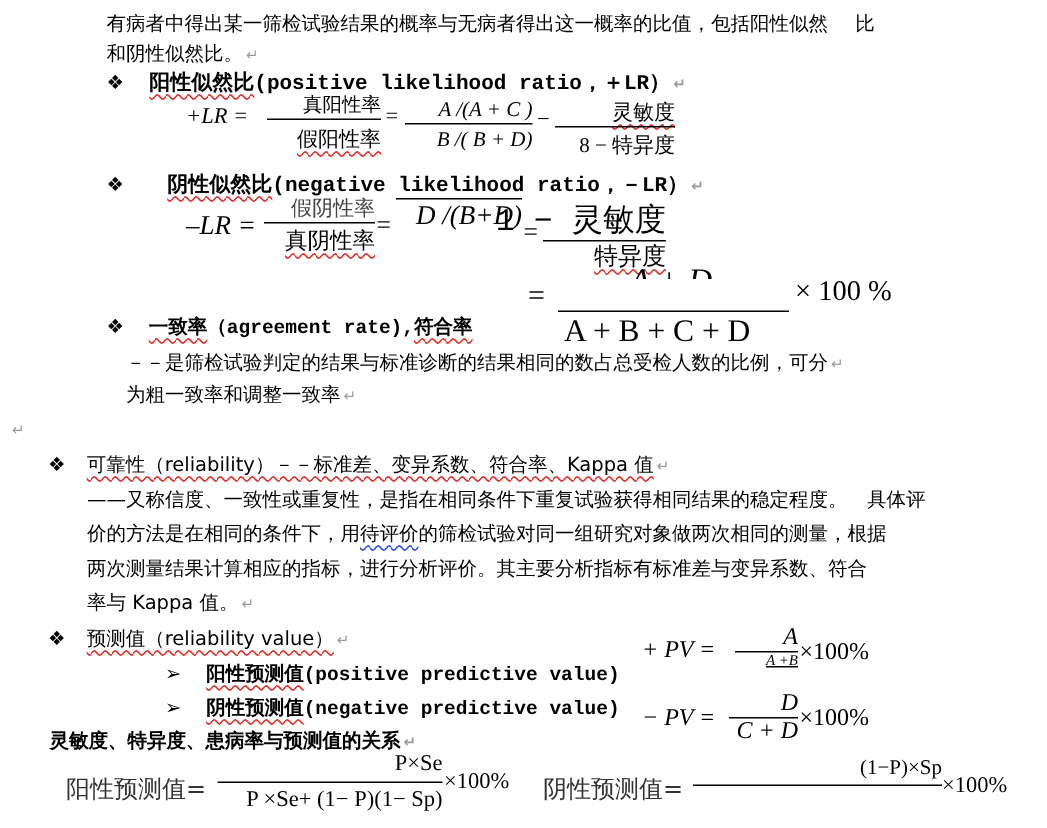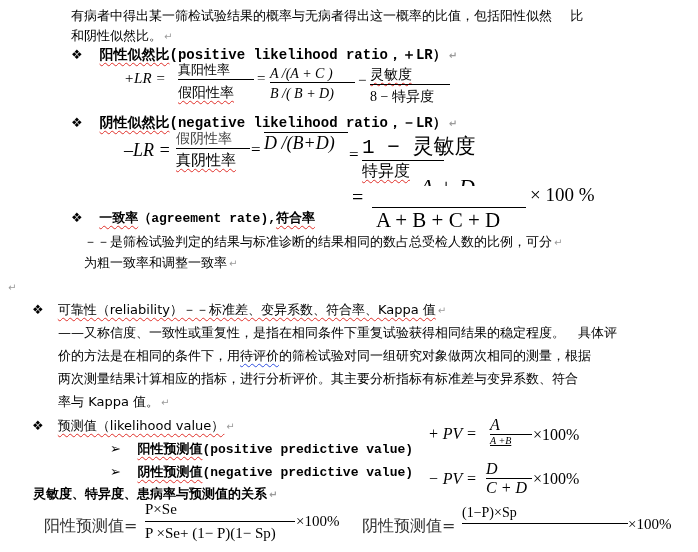--- a/index.html
+++ b/index.html
@@ -8,21 +8,21 @@
   .t13 { font-size:13px; }
   .t14 { font-size:14px; }
   .b { font-weight:bold; }
   .serif { font-family:"Liberation Serif", "DejaVu Serif", serif; }
   .mono { font-family:"Liberation Mono", "DejaVu Sans Mono", monospace; }
   .it { font-style:italic; }
   .wavy { text-decoration: underline wavy #e0302a; text-decoration-thickness:1px; text-underline-offset:3px; }
   .wavyb { text-decoration: underline wavy #3050e0; text-decoration-thickness:1px; text-underline-offset:3px; }
   .mark { color:#9a9a9a; font-size:10px; margin-left:2px; }
   .bullet { font-size:13px; }
-  .frac { position:absolute; display:flex; flex-direction:column; align-items:flex-start; }
+  .frac { position:absolute; display:flex; flex-direction:column; align-items:flex-end; }
   .frac .num, .frac .den { white-space:nowrap; text-align:center; }
   .frac .bar { border-top:1px solid #000; width:100%; }
 </style>
 </head>
 <body>
 
 <div class="abs t13" style="left:71px;top:7px;">
   <span>有病者中得出某一筛检试验结果的概率与无病者得出这一概率的比值，包括阳性似然</span>
   <span style="margin-left:14px;">比</span>
 </div>
@@ -49,21 +49,21 @@
 </div>
 <div class="abs serif" style="left:358px;top:72px;font-size:15px;">−</div>
 <div class="frac serif" style="left:370px;top:66px;width:80px;">
   <div class="num wavy" style="font-size:14px;">灵敏度</div>
   <div class="bar"></div>
   <div class="den" style="font-size:14px;margin-top:3px;">8 − 特异度</div>
 </div>
 
 <div class="abs t14 b" style="left:71px;top:114px;">
   <span class="bullet">❖</span>
-  <span class="wavy" style="margin-left:12px;text-align:right;">阴性似然比</span><span class="mono">(negative likelihood ratio，－LR）</span><span class="mark">↵</span>
+  <span class="wavy" style="margin-left:24px;text-align:right;">阴性似然比</span><span class="mono">(negative likelihood ratio，－LR）</span><span class="mark">↵</span>
 </div>
 
 <div class="abs serif it" style="left:124px;top:140px;font-size:18px;">–LR =</div>
 <div class="frac" style="left:176px;top:130px;width:74px;">
   <div class="num" style="font-size:14px;color:#444;">假阴性率</div>
   <div class="bar"></div>
   <div class="den wavy" style="font-size:15px;margin-top:2px;">真阴性率</div>
 </div>
 <div class="abs serif" style="left:251px;top:140px;font-size:17px;">=</div>
 <div class="frac serif it" style="left:264px;top:132px;width:84px;">
@@ -104,21 +104,21 @@
 <div class="abs t13" style="left:58px;top:347px;">
   <span>价的方法是在相同的条件下，用</span><span class="wavyb">待评价</span><span>的筛检试验对同一组研究对象做两次相同的测量，根据</span>
 </div>
 <div class="abs t13" style="left:58px;top:370px;">两次测量结果计算相应的指标，进行分析评价。其主要分析指标有标准差与变异系数、符合</div>
 <div class="abs t13" style="left:58px;top:393px;">
   <span>率与 Kappa 值。</span><span class="mark">↵</span>
 </div>
 
 <div class="abs t13" style="left:32px;top:417px;">
   <span class="bullet">❖</span>
-  <span class="wavy" style="margin-left:10px;">预测值（likelihood value）</span><span class="mark">↵</span>
+  <span class="wavy" style="margin-left:10px;">预测值（reliability value）</span><span class="mark">↵</span>
 </div>
 <div class="abs t13 b" style="left:110px;top:440px;">
   <span>➢</span>
   <span class="wavy" style="margin-left:12px;">阳性预测值</span><span class="mono">(positive predictive value)</span>
 </div>
 <div class="abs t13 b" style="left:110px;top:463px;">
   <span>➢</span>
   <span class="wavy" style="margin-left:12px;">阴性预测值</span><span class="mono">(negative predictive value)</span>
 </div>
 

